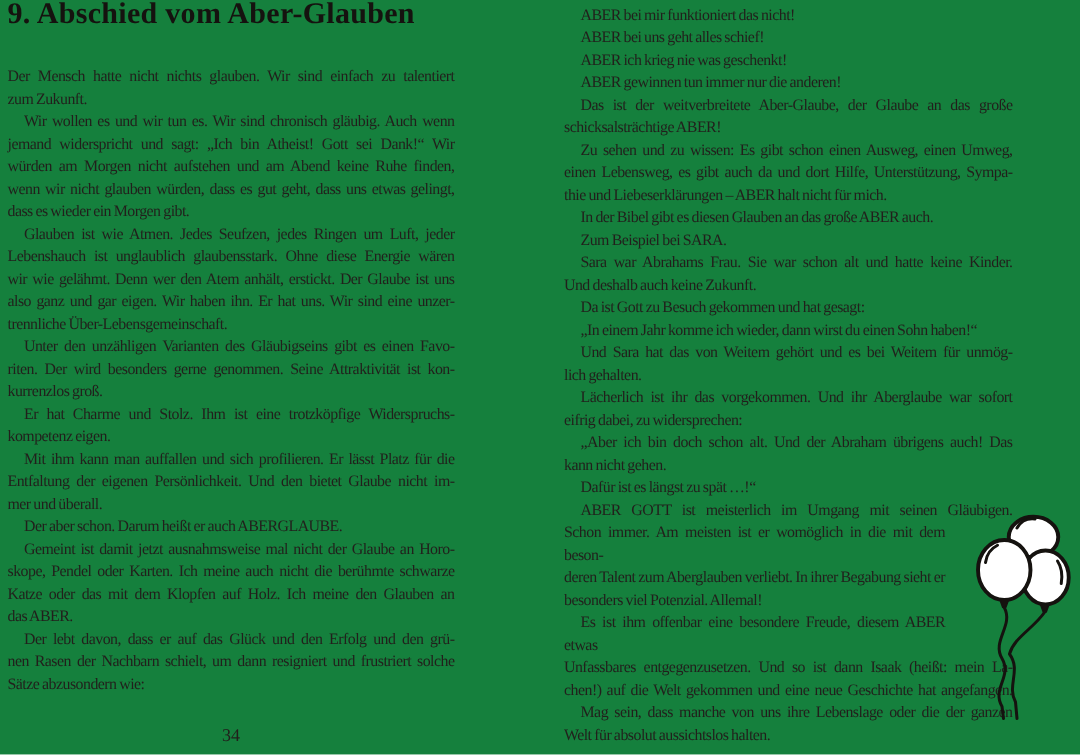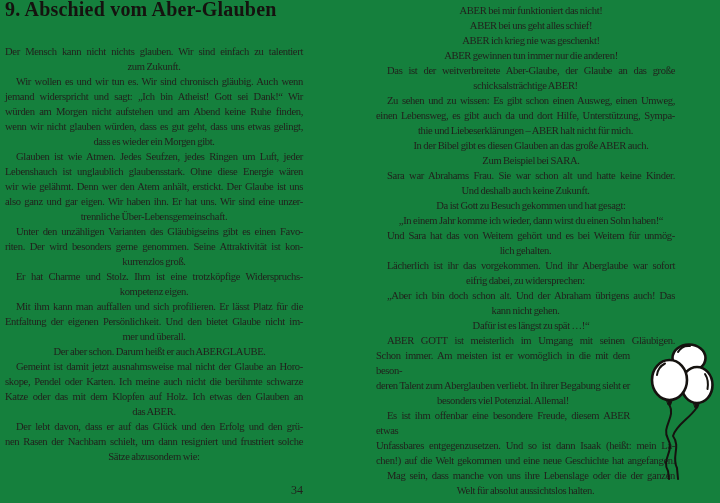--- a/index.html
+++ b/index.html
@@ -33,21 +33,21 @@
     position: absolute;
     font-size: 10.6px;
     line-height: 15px;
     letter-spacing: -0.35px;
     word-spacing: -0.5px;
     color: #221f1c;
   }
   .page-left  .body-text { left: 5px;  top: 44px; width: 298px; }
   .page-right .body-text { left: 16px; top: 3px;  width: 299px; }
 
-  .line { text-align: center; }
+  .line { text-align: left; }
   .line.just { text-align: justify; text-align-last: justify; }
   .line.ind  { text-indent: 11px; }
 
   .balloon-float {
     float: right;
     width: 42px;
     height: 75px;
     margin-left: 3px;
   }
 
@@ -58,35 +58,35 @@
     width: 68px;
     height: 140px;
     pointer-events: none;
   }
 
   .pagenum {
     position: absolute;
     top: 483px;
     font-size: 12px;
     line-height: 14px;
-    text-align: right;
+    text-align: center;
     color: #221f1c;
   }
   .page-left  .pagenum { left: 5px;  width: 298px; }
   .page-right .pagenum { left: 16px; width: 299px; margin-top: 32px; }
 </style>
 </head>
 <body>
 
 <div class="spread">
 
   <div class="page page-left">
     <h1 class="chapter-title">9. Abschied vom Aber-Glauben</h1>
     <div class="body-text">
-        <div class="line just">Der Mensch kann nicht nichts glauben. Wir sind einfach zu talentiert</div>
+        <div class="line just">Der Mensch hatte nicht nichts glauben. Wir sind einfach zu talentiert</div>
         <div class="line">zum Zukunft.</div>
         <div class="line ind just">Wir wollen es und wir tun es. Wir sind chronisch gläubig. Auch wenn</div>
         <div class="line just">jemand widerspricht und sagt: „Ich bin Atheist! Gott sei Dank!“ Wir</div>
         <div class="line just">würden am Morgen nicht aufstehen und am Abend keine Ruhe finden,</div>
         <div class="line just">wenn wir nicht glauben würden, dass es gut geht, dass uns etwas gelingt,</div>
         <div class="line">dass es wieder ein Morgen gibt.</div>
         <div class="line ind just">Glauben ist wie Atmen. Jedes Seufzen, jedes Ringen um Luft, jeder</div>
         <div class="line just">Lebenshauch ist unglaublich glaubensstark. Ohne diese Energie wären</div>
         <div class="line just">wir wie gelähmt. Denn wer den Atem anhält, erstickt. Der Glaube ist uns</div>
         <div class="line just">also ganz und gar eigen. Wir haben ihn. Er hat uns. Wir sind eine unzer-</div>
@@ -95,21 +95,21 @@
         <div class="line just">riten. Der wird besonders gerne genommen. Seine Attraktivität ist kon-</div>
         <div class="line">kurrenzlos groß.</div>
         <div class="line ind just">Er hat Charme und Stolz. Ihm ist eine trotzköpfige Widerspruchs-</div>
         <div class="line">kompetenz eigen.</div>
         <div class="line ind just">Mit ihm kann man auffallen und sich profilieren. Er lässt Platz für die</div>
         <div class="line just">Entfaltung der eigenen Persönlichkeit. Und den bietet Glaube nicht im-</div>
         <div class="line">mer und überall.</div>
         <div class="line ind">Der aber schon. Darum heißt er auch ABERGLAUBE.</div>
         <div class="line ind just">Gemeint ist damit jetzt ausnahmsweise mal nicht der Glaube an Horo-</div>
         <div class="line just">skope, Pendel oder Karten. Ich meine auch nicht die berühmte schwarze</div>
-        <div class="line just">Katze oder das mit dem Klopfen auf Holz. Ich etwas den Glauben an</div>
+        <div class="line just">Katze oder das mit dem Klopfen auf Holz. Ich meine den Glauben an</div>
         <div class="line">das ABER.</div>
         <div class="line ind just">Der lebt davon, dass er auf das Glück und den Erfolg und den grü-</div>
         <div class="line just">nen Rasen der Nachbarn schielt, um dann resigniert und frustriert solche</div>
         <div class="line">Sätze abzusondern wie:</div>
       </div>
     <div class="pagenum">34</div>
   </div>
 
   <div class="page page-right">
     <div class="body-text">

